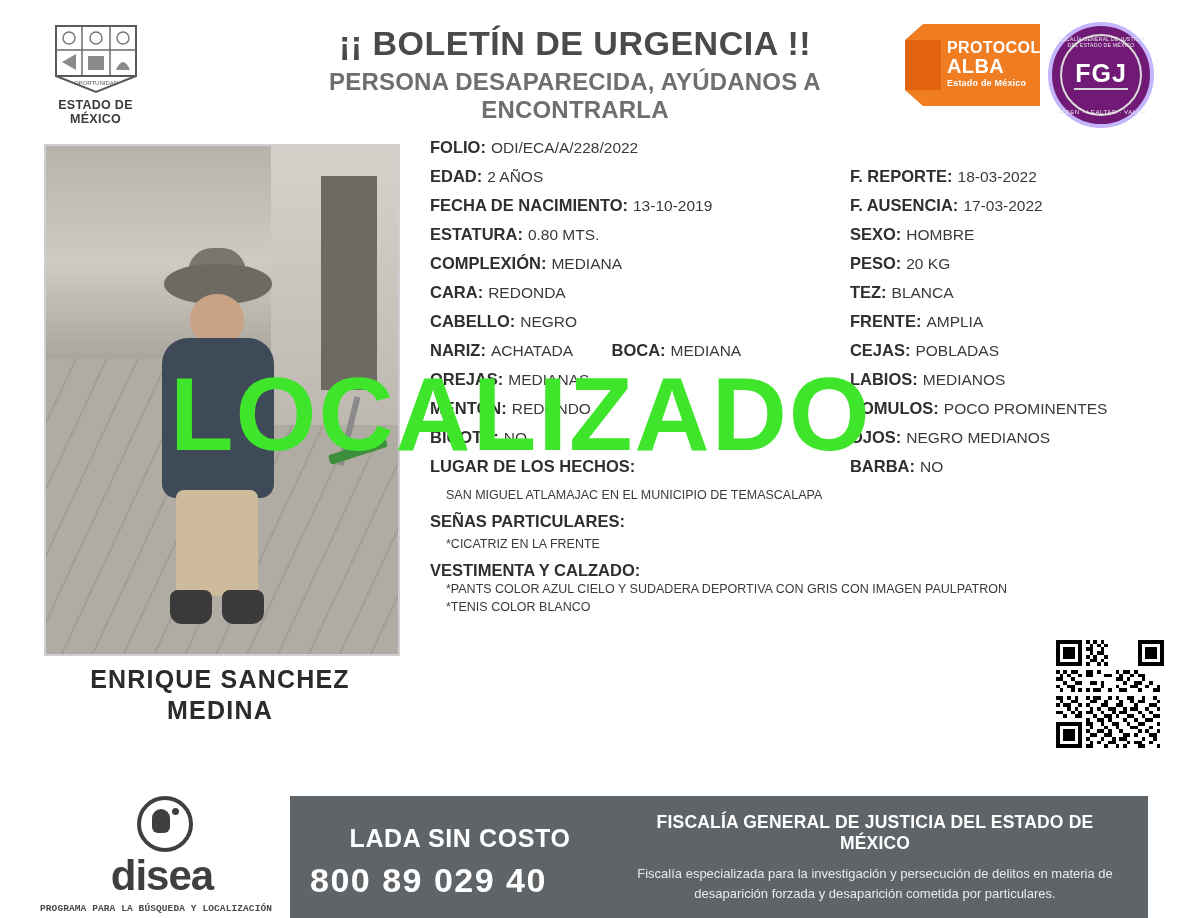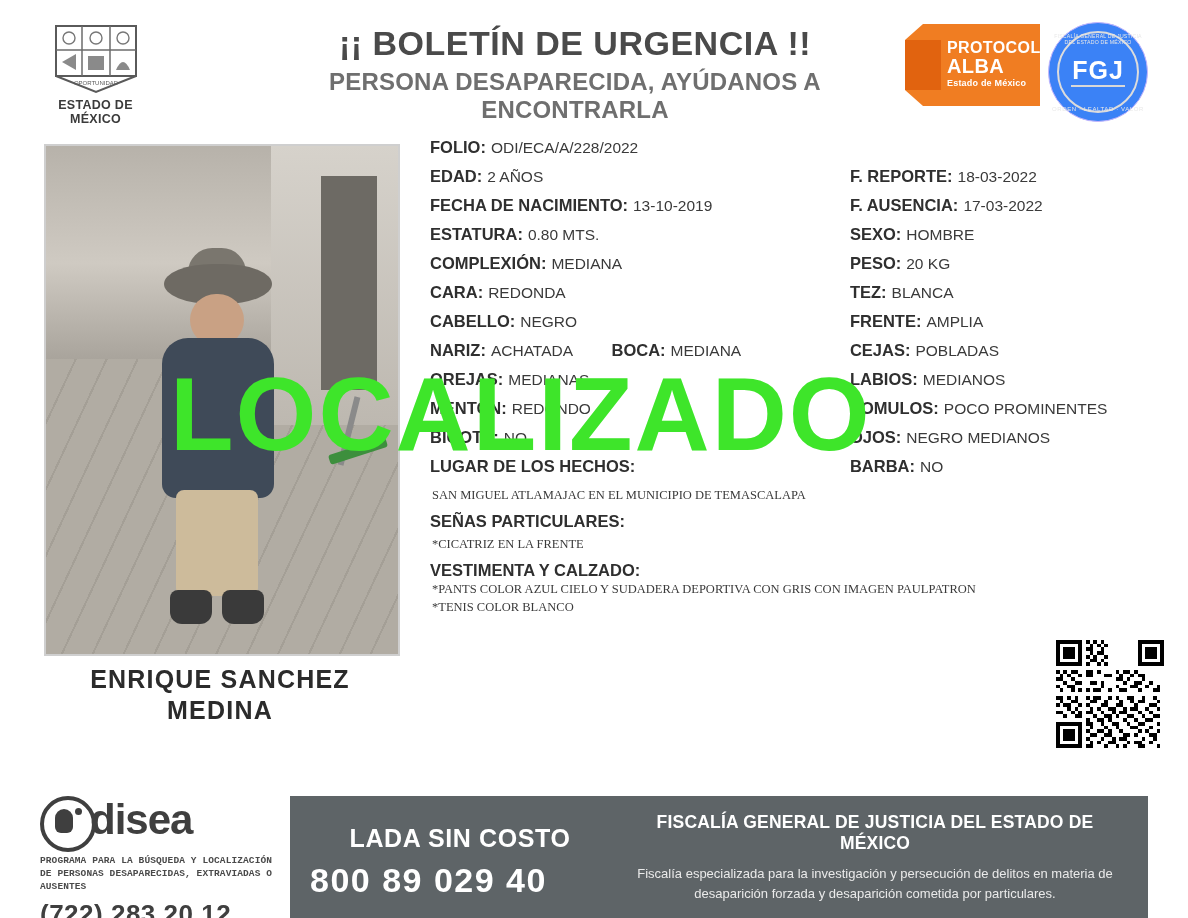--- a/index.html
+++ b/index.html
@@ -26,21 +26,21 @@
 
   .protocolo{position:absolute;left:905px;top:24px;width:135px;height:96px;}
   .prot-bg{position:absolute;inset:0;background:#f07d22;clip-path:polygon(0 16px,18px 0,135px 0,135px 82px,18px 82px,0 66px);}
   .prot-dark{position:absolute;left:0;top:16px;width:36px;height:50px;background:#e1630f;clip-path:polygon(0 0,36px -16px,36px 66px,0 50px);}
   .prot-text{position:absolute;left:42px;top:16px;color:#fff;font-weight:bold;line-height:1.02;}
   .prot-1{font-size:16px;letter-spacing:.4px;}
   .prot-2{font-size:20px;letter-spacing:.4px;}
   .prot-3{font-size:9px;font-weight:bold;margin-top:2px;letter-spacing:.2px;}
 
   .fgj{position:absolute;left:1048px;top:22px;width:98px;height:98px;border-radius:50%;
-       background:#3b82f6;border:1px solid #c4b5fd;}
+       background:#701a75;border:4px solid #c4b5fd;}
   .fgj-inner{position:absolute;left:8px;top:8px;right:8px;bottom:8px;border:2px solid #dcdcdc;border-radius:50%;}
   .fgj-text{position:absolute;left:0;right:0;top:33px;text-align:center;color:#fff;font-size:25px;font-weight:bold;letter-spacing:1px;}
   .fgj-top{position:absolute;left:0;right:0;top:10px;text-align:center;color:#e8e8e8;font-size:5.2px;letter-spacing:.2px;}
   .fgj-bottom{position:absolute;left:0;right:0;bottom:9px;text-align:center;color:#e8e8e8;font-size:6px;letter-spacing:.6px;}
   .fgj-rule{position:absolute;left:22px;right:22px;top:62px;height:2px;background:#d8d8d8;}
 
   
   .photo-wrap{position:absolute;left:44px;top:144px;width:352px;height:508px;border:2px solid #cfcfcf;background:#b9b3ab;overflow:hidden;}
   .photo-sky{position:absolute;left:0;top:0;width:100%;height:42%;background:linear-gradient(180deg,#b7b2aa 0%,#cfcac2 55%,#a9a49c 100%);}
   .photo-ground{position:absolute;left:0;bottom:0;width:100%;height:58%;
@@ -63,38 +63,38 @@
       font-size:25px;font-weight:bold;letter-spacing:1.2px;line-height:1.25;color:#2b2b2b;}
 
   
   .details{position:absolute;left:430px;top:138px;width:730px;}
   .row{display:flex;align-items:baseline;margin-bottom:10px;}
   .colL{width:400px;}
   .colR{width:330px;margin-left:44px;}
   .lbl{font-weight:bold;font-size:16.5px;color:#2f2f2f;}
   .val{font-size:15.5px;color:#3a3a3a;margin-left:5px;}
   .lbl-sm{font-weight:bold;font-size:16.5px;color:#2f2f2f;}
-  .sub-val{font-size:12.5px;color:#3a3a3a;margin-left:2px;line-height:1.45;font-family:Liberation Serif, serif;}
+  .sub-val{font-size:12.5px;color:#3a3a3a;margin-left:16px;line-height:1.45;}
   .inline-pair{display:inline-block;margin-left:34px;}
   .block{margin-top:4px;margin-bottom:8px;}
 
   
   .stamp{position:absolute;left:170px;top:362px;width:900px;
       font-size:104px;font-weight:bold;color:#3ee52a;letter-spacing:2px;
       line-height:1;pointer-events:none;}
 
   
   .qr{position:absolute;left:1056px;top:640px;width:108px;height:108px;background:#fff;}
   .qr canvas,.qr .qrgrid{display:block;}
   .qrgrid{width:108px;height:108px;}
 
   
   .footer{position:absolute;left:0;top:782px;width:1188px;height:136px;}
   .disea{position:absolute;left:40px;top:14px;width:250px;}
-  .disea-logo{display:flex;}
+  .disea-logo{display:flex;align-items:center;flex-direction:column;}
   .disea-circle{width:48px;height:48px;border:4px solid #3f3f3f;border-radius:50%;position:relative;}
   .disea-foot{position:absolute;left:11px;top:9px;width:18px;height:24px;background:#3f3f3f;border-radius:9px 9px 6px 6px;}
   .disea-dot{position:absolute;left:31px;top:8px;width:7px;height:7px;background:#3f3f3f;border-radius:50%;}
   .disea-word{font-size:42px;font-weight:bold;letter-spacing:-1px;color:#3f3f3f;margin-left:-6px;}
   .disea-sub{font-size:9.5px;font-weight:bold;color:#4a4a4a;line-height:1.35;margin-top:3px;letter-spacing:.1px;font-family:Liberation Mono, monospace;}
   .disea-phone{font-size:26px;font-weight:bold;color:#3f3f3f;margin-top:6px;letter-spacing:.5px;}
 
   .footer-bar{position:absolute;left:290px;top:14px;width:858px;height:122px;background:#5e6467;}
   .lada{position:absolute;left:20px;top:28px;width:300px;color:#fff;}
   .lada-1{font-size:25px;font-weight:bold;letter-spacing:.6px;text-align:center;}

